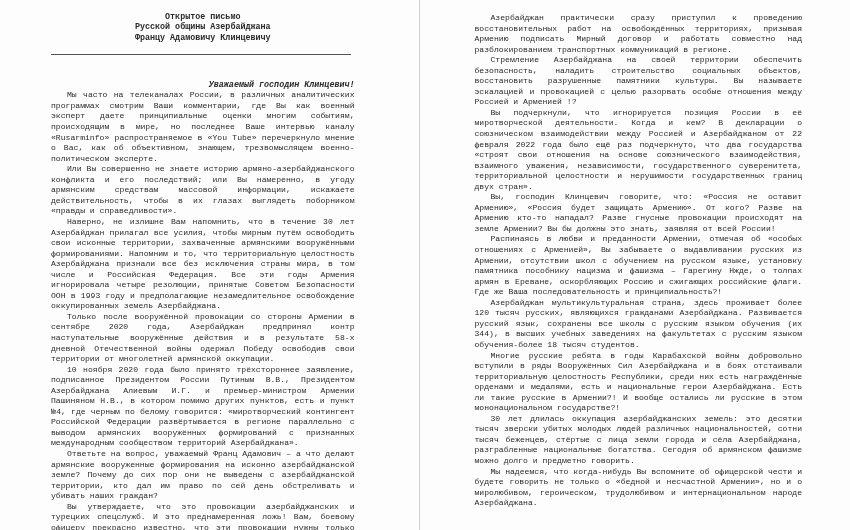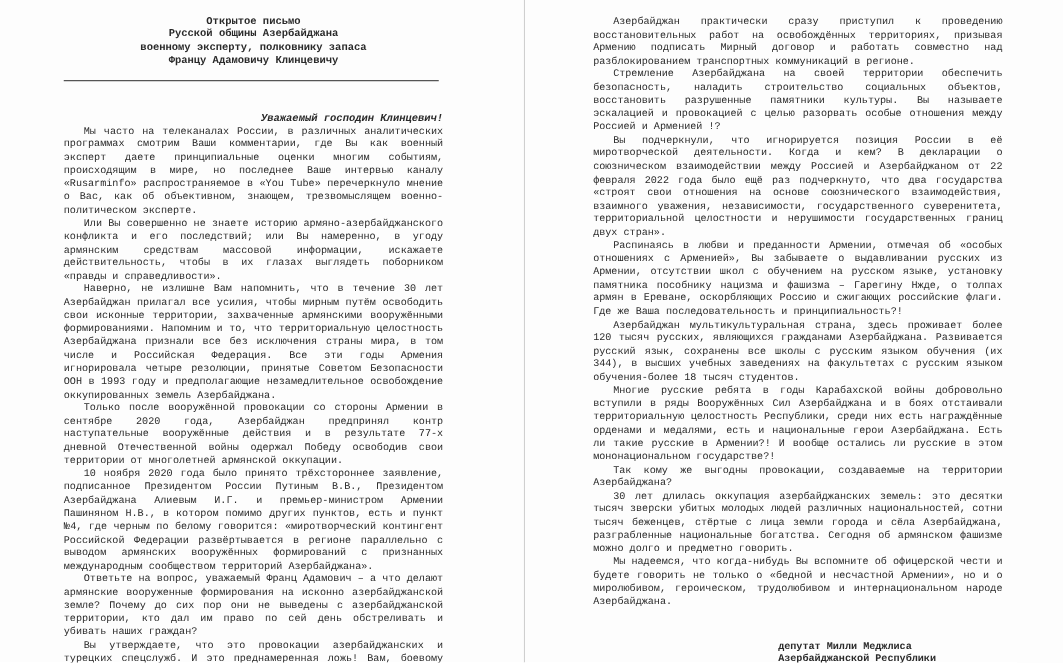--- a/index.html
+++ b/index.html
@@ -20,44 +20,43 @@
 </style>
 </head>
 <body>
 
 <div class="spread">
 
   <div class="page page-left">
     <div class="header">
       <div>Открытое письмо</div>
       <div>Русской общины Азербайджана</div>
-      <div>военному эксперту, полковнику запаса</div>
       <div>Францу Адамовичу Клинцевичу</div>
     </div>
     <div class="rule"></div>
     <div class="salutation">Уважаемый господин Клинцевич!</div>
     <p class="para">Мы часто на телеканалах России, в различных аналитических программах смотрим Ваши комментарии, где Вы как военный эксперт даете принципиальные оценки многим событиям, происходящим в мире, но последнее Ваше интервью каналу «Rusarminfo» распространяемое в «You Tube» перечеркнуло мнение о Вас, как об объективном, знающем, трезвомыслящем военно-политическом эксперте.</p>
     <p class="para">Или Вы совершенно не знаете историю армяно-азербайджанского конфликта и его последствий; или Вы намеренно, в угоду армянским средствам массовой информации, искажаете действительность, чтобы в их глазах выглядеть поборником «правды и справедливости».</p>
     <p class="para">Наверно, не излишне Вам напомнить, что в течение 30 лет Азербайджан прилагал все усилия, чтобы мирным путём освободить свои исконные территории, захваченные армянскими вооружёнными формированиями. Напомним и то, что территориальную целостность Азербайджана признали все без исключения страны мира, в том числе и Российская Федерация. Все эти годы Армения игнорировала четыре резолюции, принятые Советом Безопасности ООН в 1993 году и предполагающие незамедлительное освобождение оккупированных земель Азербайджана.</p>
-    <p class="para">Только после вооружённой провокации со стороны Армении в сентябре 2020 года, Азербайджан предпринял контр наступательные вооружённые действия и в результате 77-х дневной Отечественной войны одержал Победу освободив свои территории от многолетней армянской оккупации.</p>
+    <p class="para">Только после вооружённой провокации со стороны Армении в сентябре 2020 года, Азербайджан предпринял контр наступательные вооружённые действия и в результате 58-х дневной Отечественной войны одержал Победу освободив свои территории от многолетней армянской оккупации.</p>
     <p class="para">10 ноября 2020 года было принято трёхстороннее заявление, подписанное Президентом России Путиным В.В., Президентом Азербайджана Алиевым И.Г. и премьер-министром Армении Пашиняном Н.В., в котором помимо других пунктов, есть и пункт №4, где черным по белому говорится: «миротворческий контингент Российской Федерации развёртывается в регионе параллельно с выводом армянских вооружённых формирований с признанных международным сообществом территорий Азербайджана».</p>
     <p class="para">Ответьте на вопрос, уважаемый Франц Адамович – а что делают армянские вооруженные формирования на исконно азербайджанской земле? Почему до сих пор они не выведены с азербайджанской территории, кто дал им право по сей день обстреливать и убивать наших граждан?</p>
     <p class="para">Вы утверждаете, что это провокации азербайджанских и турецких спецслужб. И это преднамеренная ложь! Вам, боевому офицеру прекрасно известно, что эти провокации нужны только армянской стороне, затягивающей демилитаризацию и демаркацию границ между Азербайджаном и Арменией, подписание мирного договора.</p>
   </div>
 
   <div class="divider"></div>
 
   <div class="page page-right">
     <p class="para">Азербайджан практически сразу приступил к проведению восстановительных работ на освобождённых территориях, призывая Армению подписать Мирный договор и работать совместно над разблокированием транспортных коммуникаций в регионе.</p>
     <p class="para">Стремление Азербайджана на своей территории обеспечить безопасность, наладить строительство социальных объектов, восстановить разрушенные памятники культуры. Вы называете эскалацией и провокацией с целью разорвать особые отношения между Россией и Арменией !?</p>
     <p class="para">Вы подчеркнули, что игнорируется позиция России в её миротворческой деятельности. Когда и кем? В декларации о союзническом взаимодействии между Россией и Азербайджаном от 22 февраля 2022 года было ещё раз подчеркнуто, что два государства «строят свои отношения на основе союзнического взаимодействия, взаимного уважения, независимости, государственного суверенитета, территориальной целостности и нерушимости государственных границ двух стран».</p>
+    <p class="para">Вы, господин Клинцевич говорите, что: «Россия не оставит Армению», «Россия будет защищать Армению». От кого? Разве на Армению кто-то нападал? Разве гнусные провокации происходят на земле Армении? Вы бы должны это знать, заявляя от всей России!</p>
     <p class="para">Распинаясь в любви и преданности Армении, отмечая об «особых отношениях с Арменией», Вы забываете о выдавливании русских из Армении, отсутствии школ с обучением на русском языке, установку памятника пособнику нацизма и фашизма – Гарегину Нжде, о толпах армян в Ереване, оскорбляющих Россию и сжигающих российские флаги. Где же Ваша последовательность и принципиальность?!</p>
     <p class="para">Азербайджан мультикультуральная страна, здесь проживает более 120 тысяч русских, являющихся гражданами Азербайджана. Развивается русский язык, сохранены все школы с русским языком обучения (их 344), в высших учебных заведениях на факультетах с русским языком обучения-более 18 тысяч студентов.</p>
     <p class="para">Многие русские ребята в годы Карабахской войны добровольно вступили в ряды Вооружённых Сил Азербайджана и в боях отстаивали территориальную целостность Республики, среди них есть награждённые орденами и медалями, есть и национальные герои Азербайджана. Есть ли такие русские в Армении?! И вообще остались ли русские в этом мононациональном государстве?!</p>
-    <p class="para">Так кому же выгодны провокации, создаваемые на территории Азербайджана?</p>
     <p class="para">30 лет длилась оккупация азербайджанских земель: это десятки тысяч зверски убитых молодых людей различных национальностей, сотни тысяч беженцев, стёртые с лица земли города и сёла Азербайджана, разграбленные национальные богатства. Сегодня об армянском фашизме можно долго и предметно говорить.</p>
     <p class="para">Мы надеемся, что когда-нибудь Вы вспомните об офицерской чести и будете говорить не только о «бедной и несчастной Армении», но и о миролюбивом, героическом, трудолюбивом и интернациональном народе Азербайджана.</p>
 
     <div class="sign-block">
       <div>депутат Милли Меджлиса Азербайджанской Республики</div>
 
     </div>
 
   </div>
 

